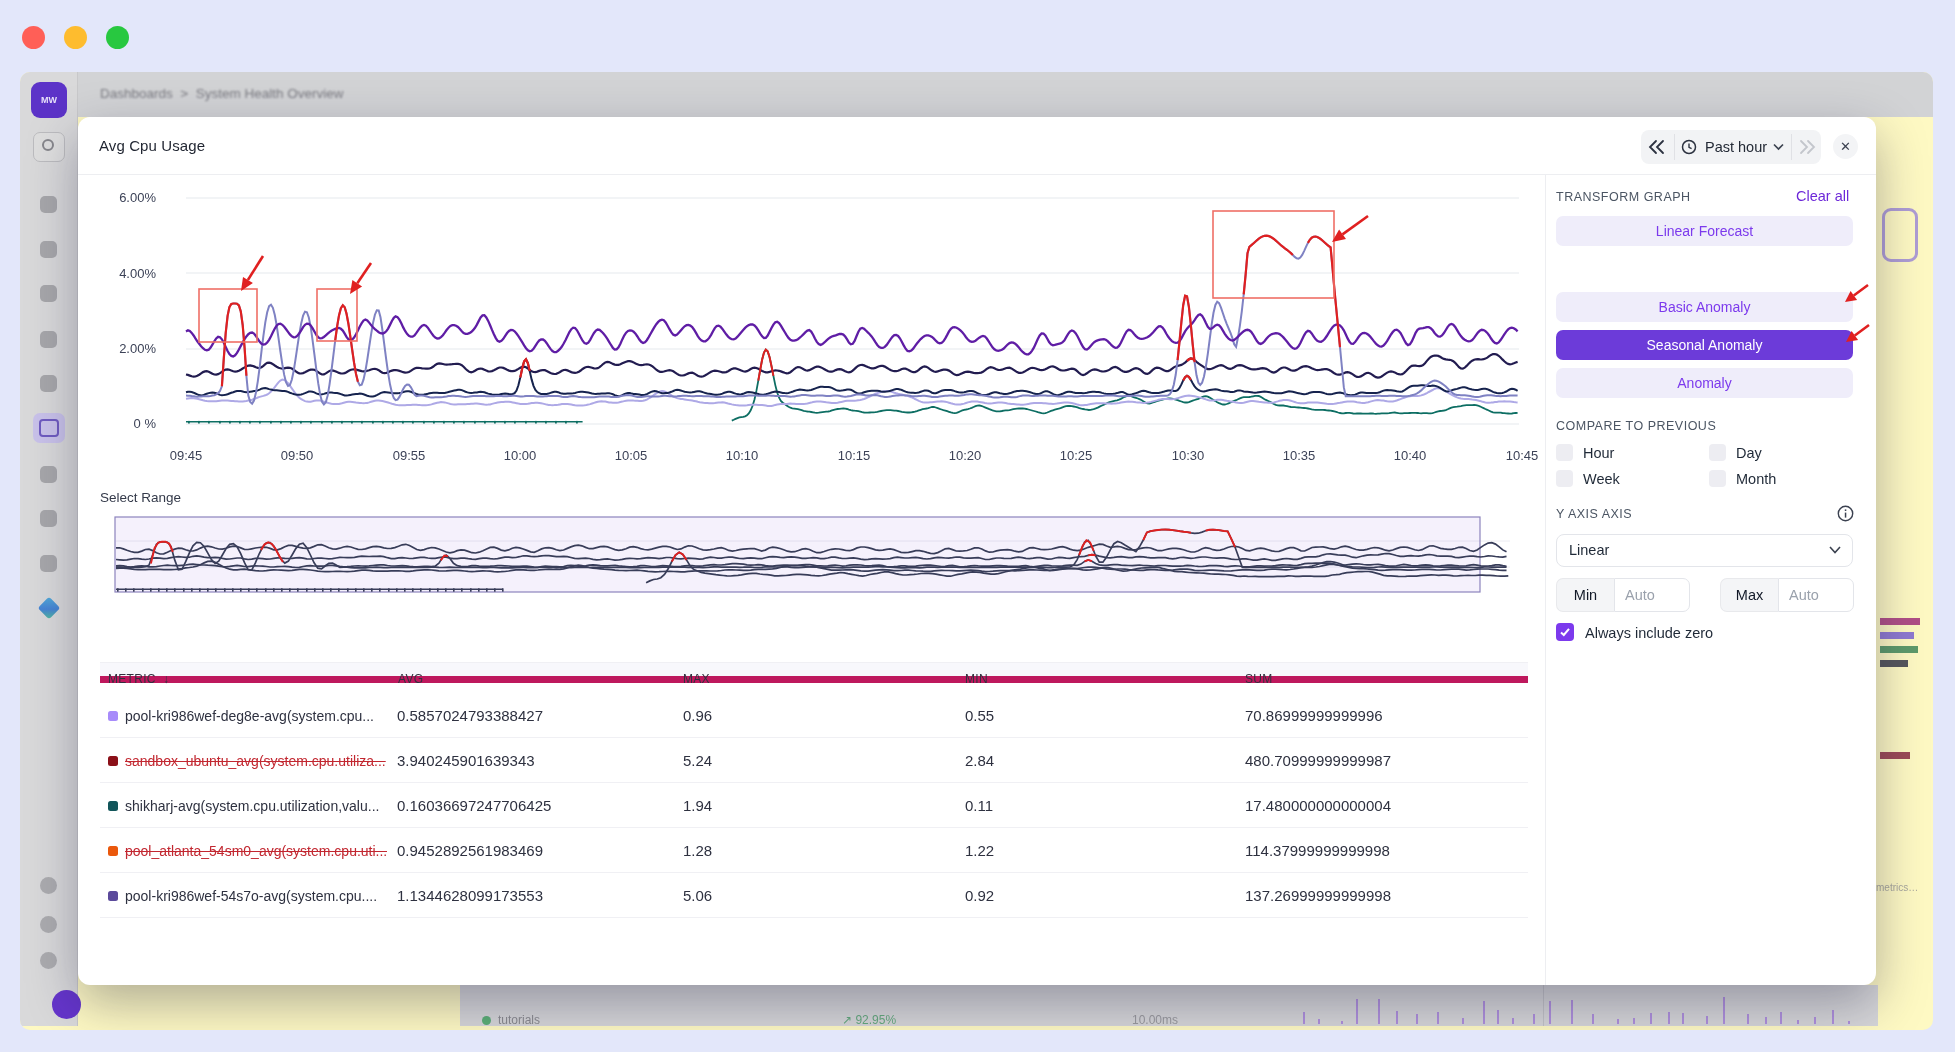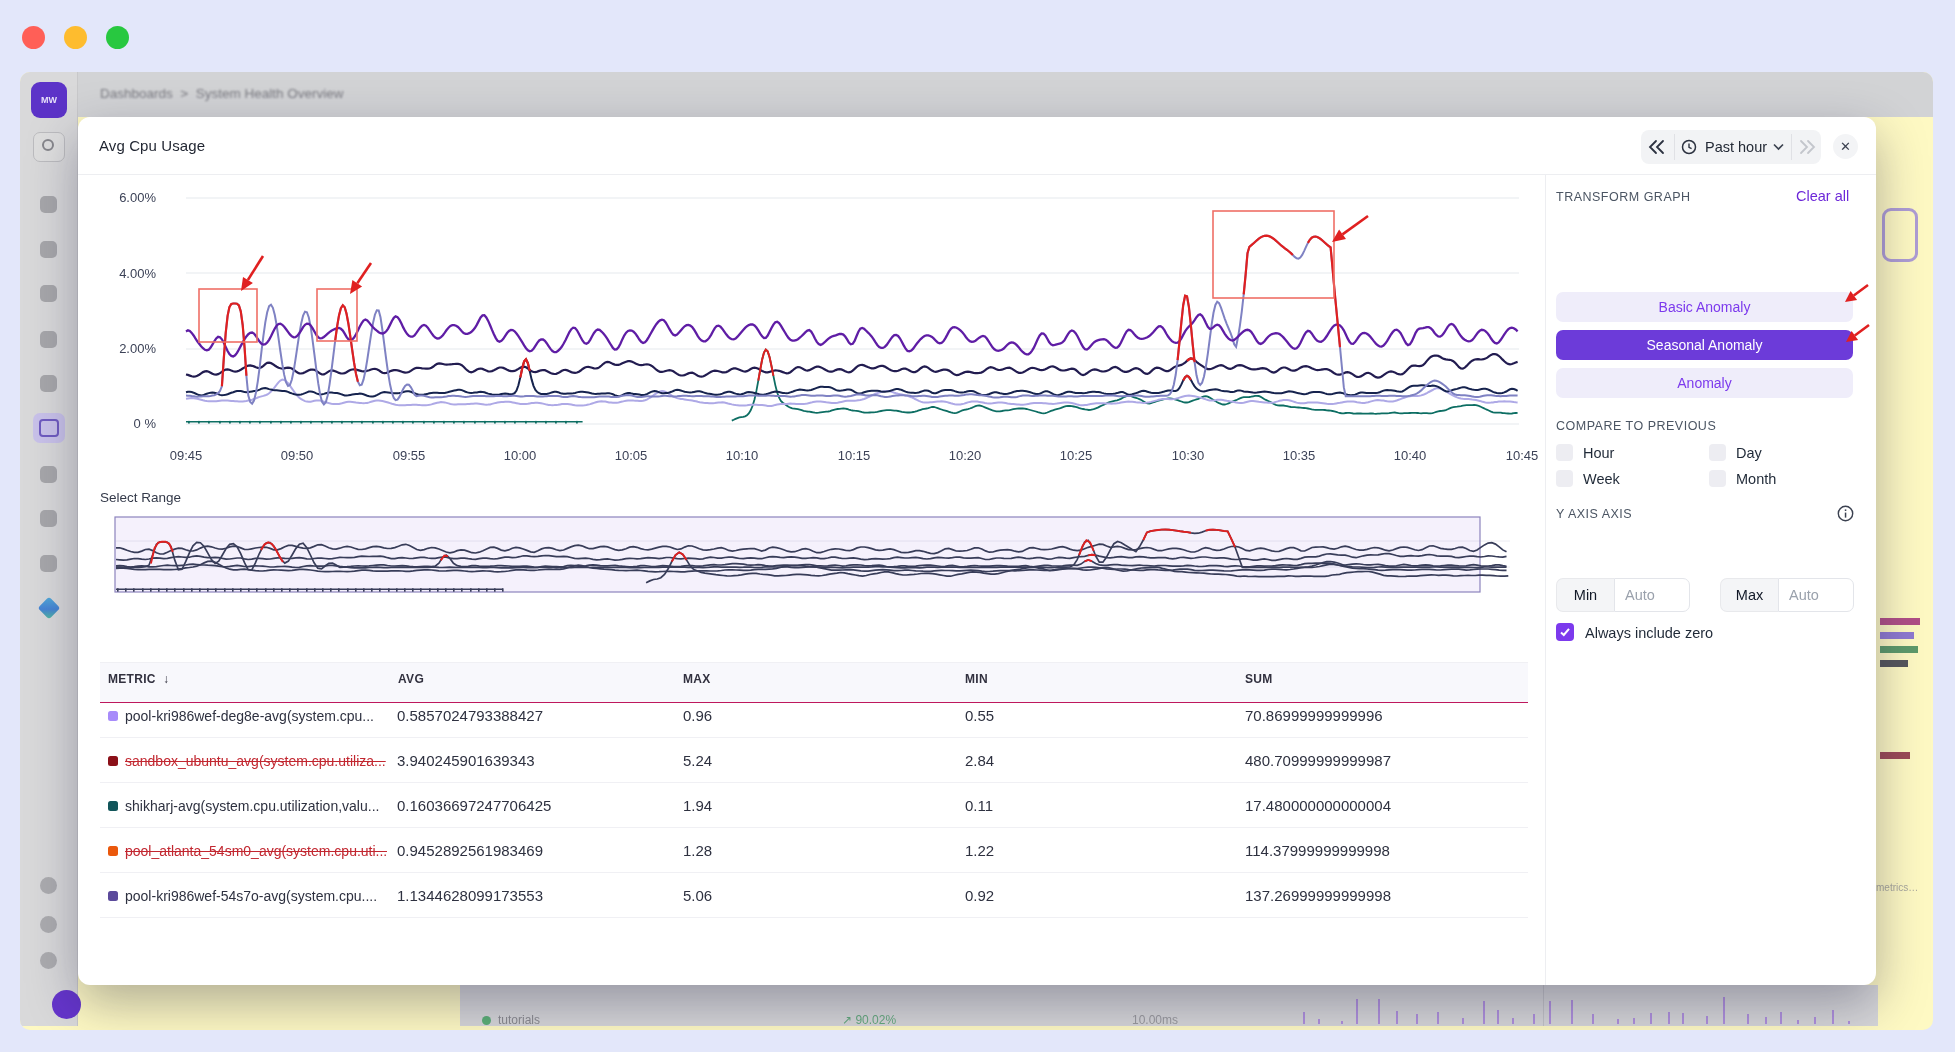--- a/index.html
+++ b/index.html
@@ -20,21 +20,21 @@
 .rlab { color:#4b5563; font-size:12.5px; letter-spacing:0.5px; font-weight:500;}
 .tbtn { position:absolute; left:0; width:297px; height:30px; border-radius:7px; background:#efedfa; color:#7c3aed; font-size:14px; font-weight:500; text-align:center; line-height:30px; }
 .cbx { position:absolute; width:17px; height:17px; border-radius:4px; background:#ededf2; }
 .clab { position:absolute; font-size:14.5px; color:#1f2937; }
 #ysel { position:absolute; left:0; top:417px; width:297px; height:33px; border:1px solid #e3e5ea; border-radius:8px; background:#fff; font-size:14.5px; color:#1f2937; line-height:31px; padding-left:12px; }
 .minmax { position:absolute; top:461px; height:34px; display:flex; }
 .mmlab { width:58px; background:#f4f5f7; border:1px solid #e8e9ec; border-right:none; border-radius:7px 0 0 7px; font-size:14.5px; font-weight:500; color:#111827; text-align:center; line-height:32px; }
 .mmin { width:76px; background:#fff; border:1px solid #e3e5ea; border-radius:0 7px 7px 0; font-size:14.5px; color:#9aa1ac; line-height:32px; padding-left:10px; }
 #table { position:absolute; left:22px; top:545px; width:1428px; font-size:15px; color:#2e3140; }
 .trow { position:absolute; left:0; width:1428px; height:45px; border-bottom:1px solid #f0f0f4; }
-.thead { position:absolute; left:0; top:0; width:1428px; height:41px; background:#f8f8fc; border-top:1px solid #f0f0f4; border-bottom:1px solid #be185d; font-size:12px; font-weight:700; color:#32313f; letter-spacing:0.3px; }
+.thead { position:absolute; left:0; top:0; width:1428px; height:21px; background:#f8f8fc; border-top:1px solid #f0f0f4; border-bottom:7px solid #be185d; font-size:12px; font-weight:400; color:#32313f; letter-spacing:0.3px; }
 .sw { position:absolute; top:18px; width:10px; height:10px; border-radius:2.5px; }
 .cell { position:absolute; top:14px; white-space:nowrap; }
 .name { max-width:266px; overflow:hidden; font-size:14px; top:15px; }
 .stk { color:#c22730; text-decoration:line-through; }
 #srlab { position:absolute; left:22px; top:373px; font-size:13.5px; color:#343a4a; }
 .dim { filter:blur(0.6px); opacity:0.75; }
 </style></head>
 <body>
 <div class="tl" style="left:22px;background:#ff5f57"></div>
 <div class="tl" style="left:64px;background:#febc2e"></div>
@@ -63,21 +63,21 @@
 <div class="abs" style="left:21px;top:528px;width:16px;height:16px;background:linear-gradient(135deg,#4aa8d8,#3f7fd4 55%,#49b89a);transform:rotate(45deg);border-radius:3px;opacity:.95;"></div>
 <div class="abs" style="left:13px;top:341px;width:32px;height:30px;background:#c9c2ea;border-radius:7px;"></div>
 <div class="abs" style="left:19px;top:347px;width:20px;height:18px;border:2.4px solid #6f5bc0;border-radius:4px;"></div>
     <div class="abs" style="left:32px;top:918px;width:29px;height:29px;border-radius:50%;background:#6535cb;"></div>
   </div>
 
   <div class="abs" style="left:440px;top:913px;width:1418px;height:41px;background:#d6d6d8;"></div>
   <div class="abs" style="left:1523px;top:913px;width:1px;height:41px;background:#c2c2c6;"></div>
   <div class="abs" style="left:462px;top:944px;width:9px;height:9px;border-radius:50%;background:#3ca45c;opacity:.8;"></div>
   <div class="abs dim" style="left:478px;top:941px;font-size:12px;color:#707076;">tutorials</div>
-  <div class="abs dim" style="left:822px;top:941px;font-size:12px;color:#3f9a5f;">↗ 90.02%</div>
+  <div class="abs dim" style="left:822px;top:941px;font-size:12px;color:#3f9a5f;">↗ 92.95%</div>
   <div class="abs dim" style="left:1112px;top:941px;font-size:12px;color:#85858a;">10.00ms</div>
   <div class="abs" style="left:1283px;top:940px;width:2px;height:12px;background:#a178dd;opacity:.75;"></div>
 <div class="abs" style="left:1298px;top:947px;width:2px;height:5px;background:#a178dd;opacity:.75;"></div>
 <div class="abs" style="left:1321px;top:949px;width:2px;height:3px;background:#a178dd;opacity:.75;"></div>
 <div class="abs" style="left:1336px;top:927px;width:2px;height:25px;background:#a178dd;opacity:.75;"></div>
 <div class="abs" style="left:1358px;top:927px;width:2px;height:25px;background:#a178dd;opacity:.75;"></div>
 <div class="abs" style="left:1376px;top:939px;width:2px;height:13px;background:#a178dd;opacity:.75;"></div>
 <div class="abs" style="left:1396px;top:942px;width:2px;height:10px;background:#a178dd;opacity:.75;"></div>
 <div class="abs" style="left:1417px;top:940px;width:2px;height:12px;background:#a178dd;opacity:.75;"></div>
 <div class="abs" style="left:1442px;top:946px;width:2px;height:6px;background:#a178dd;opacity:.75;"></div>
@@ -331,38 +331,42 @@
       <span class="cell" style="left:297px;">1.1344628099173553</span>
       <span class="cell" style="left:583px;">5.06</span>
       <span class="cell" style="left:865px;">0.92</span>
       <span class="cell" style="left:1145px;">137.26999999999998</span>
     </div>
     </div>
 
     <div id="rpanel">
       <div class="abs rlab" style="left:0;top:73px;">TRANSFORM GRAPH</div>
       <div class="abs" style="left:240px;top:71px;font-size:14.5px;color:#6d28d9;">Clear all</div>
+      <div class="tbtn" style="top:99px;">Linear Forecast</div>
       <div class="tbtn" style="top:175px;">Basic Anomaly</div>
       <div class="tbtn" style="top:213px;background:#6c3bd9;color:#fff;">Seasonal Anomaly</div>
       <div class="tbtn" style="top:251px;">Anomaly</div>
       <div class="abs rlab" style="left:0;top:302px;">COMPARE TO PREVIOUS</div>
       <div class="cbx" style="left:0;top:327px;"></div>
         <span class="clab" style="left:27px;top:328px;">Hour</span>
       <div class="cbx" style="left:153px;top:327px;"></div>
         <span class="clab" style="left:180px;top:328px;">Day</span>
       <div class="cbx" style="left:0;top:353px;"></div>
         <span class="clab" style="left:27px;top:354px;">Week</span>
       <div class="cbx" style="left:153px;top:353px;"></div>
         <span class="clab" style="left:180px;top:354px;">Month</span>
       <div class="abs rlab" style="left:0;top:390px;">Y AXIS AXIS</div>
       <svg class="abs" style="left:281px;top:388px;" width="17" height="17" viewBox="0 0 17 17">
           <circle cx="8.5" cy="8.5" r="7.2" stroke="#3b4150" stroke-width="1.4" fill="none"></circle>
           <rect x="7.8" y="7.6" width="1.5" height="5" fill="#3b4150"></rect>
           <rect x="7.8" y="4.4" width="1.5" height="1.6" fill="#3b4150"></rect>
         </svg>
+      <div id="ysel">Linear<svg class="abs" style="right:11px;top:11px;" width="12" height="8" viewBox="0 0 12 8">
+            <path d="M1 1 L6 6.5 L11 1" stroke="#3c4250" stroke-width="1.6" fill="none"></path>
+          </svg></div>
       <div class="minmax" style="left:0;">
           <div class="mmlab">Min</div>
           <div class="mmin">Auto</div>
         </div>
       <div class="minmax" style="left:164px;">
           <div class="mmlab">Max</div>
           <div class="mmin">Auto</div>
         </div>
       <div class="abs" style="left:0;top:506px;width:18px;height:18px;border-radius:4px;background:#7c3aed;"></div>
       <svg class="abs" style="left:3px;top:509px;" width="12" height="12" viewBox="0 0 12 12">

